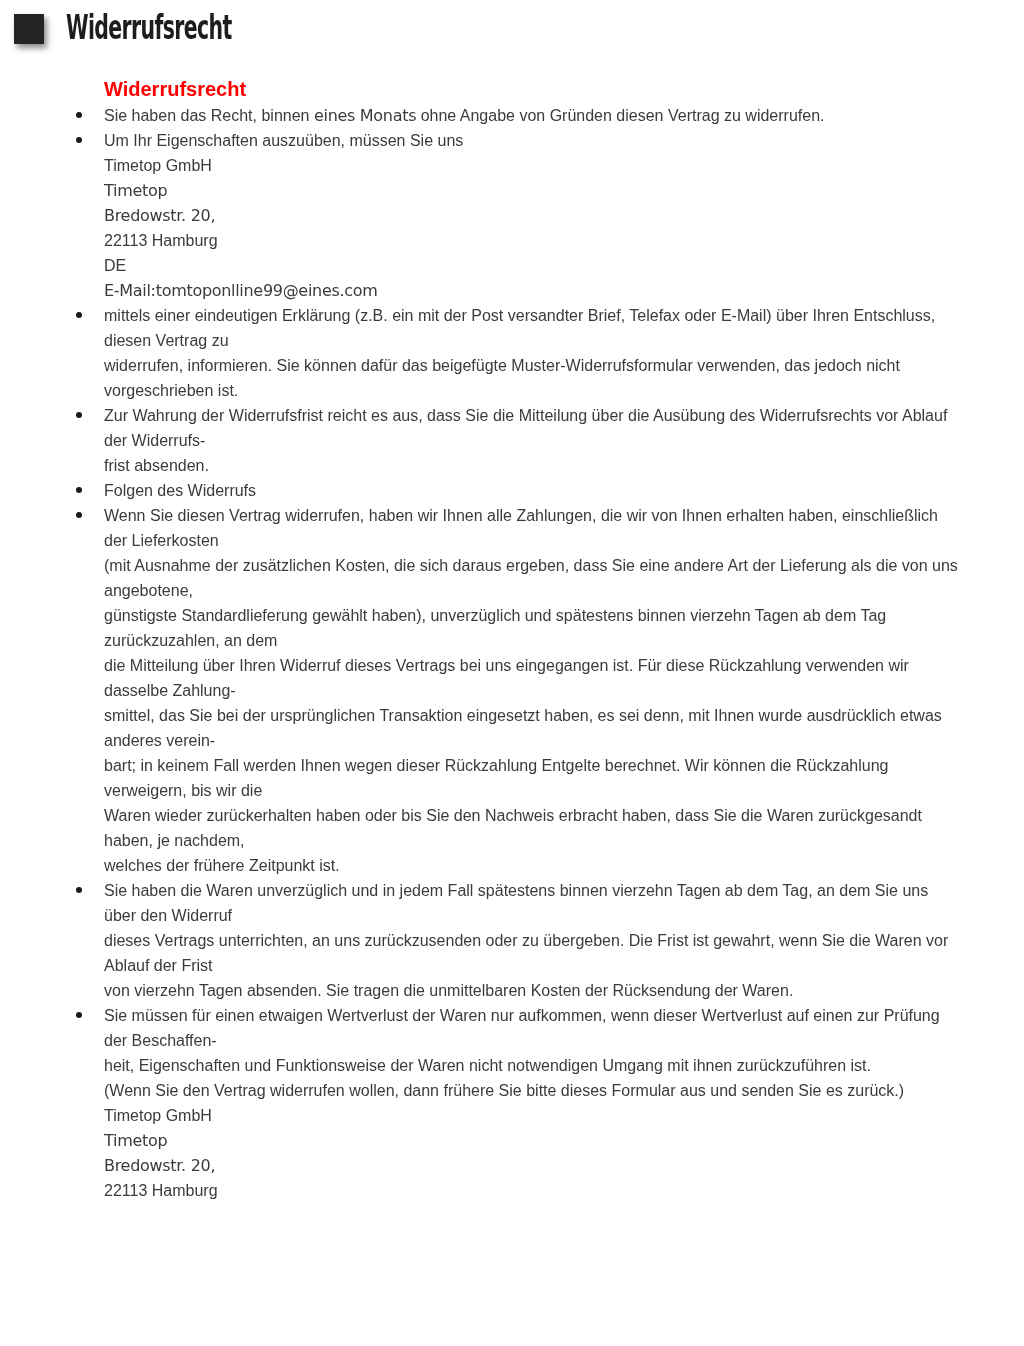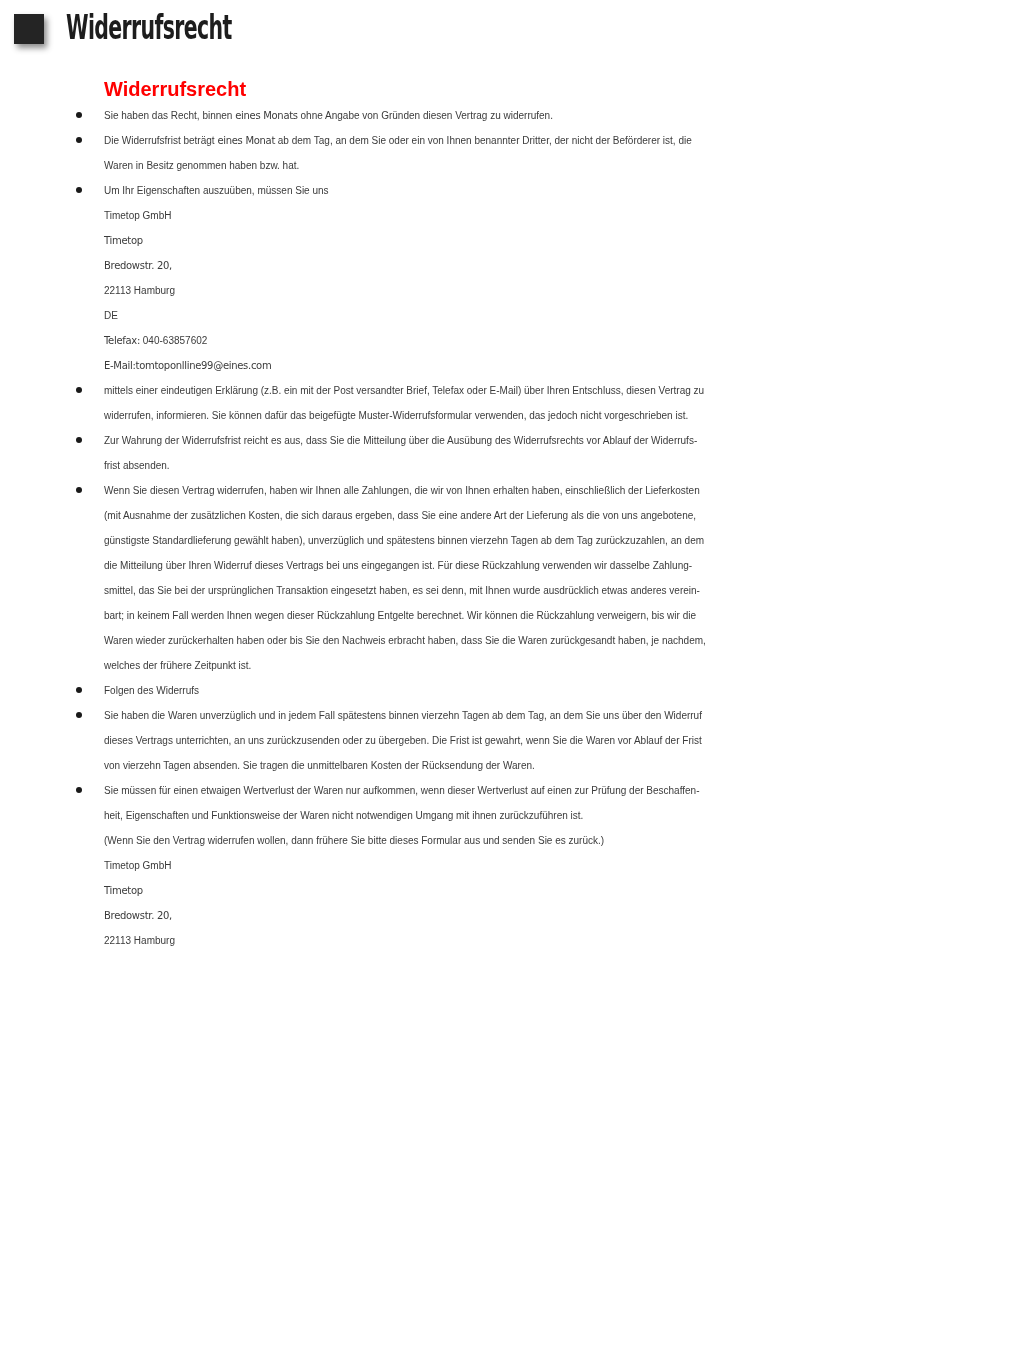--- a/index.html
+++ b/index.html
@@ -49,21 +49,21 @@
   .section-title {
     font-size: 20px;
     font-weight: bold;
     color: #ff0000;
     line-height: 23px;
     margin: 0 0 2px 0;
   }
   .rows { }
   .row {
     position: relative;
-    font-size: 10px;
+    font-size: 16px;
     line-height: 25px;
     min-height: 25px;
   }
   .dot {
     position: absolute;
     left: -28px;
     top: 9px;
     width: 6px;
     height: 6px;
     border-radius: 50%;
@@ -87,72 +87,64 @@
 
 <div class="main">
   <div class="section-title" style="color: rgb(255, 0, 0);">Widerrufsrecht</div>
   <div class="rows">
       <div class="row">
         <span class="dot"></span>
         <div class="row-text"><span>Sie haben das Recht, binnen </span><span class="alt">eines Monats</span><span> ohne Angabe von Gründen diesen Vertrag zu widerrufen.</span></div>
       </div>
       <div class="row">
         <span class="dot"></span>
-        <div class="row-text"><span>Die Widerrufsfrist beträgt </span><span class="alt">eines Monat</span><span> ab dem Tag, an dem Sie oder ein von Ihnen benannter Dritter, der nicht der Beförderer ist, die
-Waren in Besitz genommen haben bzw. hat.</span></div>
-      </div>
-      <div class="row">
-        <span class="dot"></span>
         <div class="row-text"><span>Um Ihr Eigenschaften auszuüben, müssen Sie uns</span></div>
       </div>
       <div class="row">
         <div class="row-text"><span>Timetop GmbH</span></div>
       </div>
       <div class="row">
         <div class="row-text"><span class="alt">Timetop</span></div>
       </div>
       <div class="row">
         <div class="row-text"><span class="alt">Bredowstr. 20,</span></div>
       </div>
       <div class="row">
         <div class="row-text"><span>22113 Hamburg</span></div>
       </div>
       <div class="row">
         <div class="row-text"><span>DE</span></div>
       </div>
       <div class="row">
-        <div class="row-text"><span class="alt">Telefax:</span><span> 040-63857602</span></div>
-      </div>
-      <div class="row">
         <div class="row-text"><span class="alt">E-Mail:tomtoponlline99@eines.com</span></div>
       </div>
       <div class="row">
         <span class="dot"></span>
         <div class="row-text"><span>mittels einer eindeutigen Erklärung (z.B. ein mit der Post versandter Brief, Telefax oder E-Mail) über Ihren Entschluss, diesen Vertrag zu
 widerrufen, informieren. Sie können dafür das beigefügte Muster-Widerrufsformular verwenden, das jedoch nicht vorgeschrieben ist.</span></div>
       </div>
       <div class="row">
         <span class="dot"></span>
         <div class="row-text"><span>Zur Wahrung der Widerrufsfrist reicht es aus, dass Sie die Mitteilung über die Ausübung des Widerrufsrechts vor Ablauf der Widerrufs-
 frist absenden.</span></div>
       </div>
       <div class="row">
         <span class="dot"></span>
+        <div class="row-text"><span>Folgen des Widerrufs</span></div>
+      </div>
+      <div class="row">
+        <span class="dot"></span>
         <div class="row-text"><span>Wenn Sie diesen Vertrag widerrufen, haben wir Ihnen alle Zahlungen, die wir von Ihnen erhalten haben, einschließlich der Lieferkosten
 (mit Ausnahme der zusätzlichen Kosten, die sich daraus ergeben, dass Sie eine andere Art der Lieferung als die von uns angebotene,
 günstigste Standardlieferung gewählt haben), unverzüglich und spätestens binnen vierzehn Tagen ab dem Tag zurückzuzahlen, an dem
 die Mitteilung über Ihren Widerruf dieses Vertrags bei uns eingegangen ist. Für diese Rückzahlung verwenden wir dasselbe Zahlung-
 smittel, das Sie bei der ursprünglichen Transaktion eingesetzt haben, es sei denn, mit Ihnen wurde ausdrücklich etwas anderes verein-
 bart; in keinem Fall werden Ihnen wegen dieser Rückzahlung Entgelte berechnet. Wir können die Rückzahlung verweigern, bis wir die
 Waren wieder zurückerhalten haben oder bis Sie den Nachweis erbracht haben, dass Sie die Waren zurückgesandt haben, je nachdem,
 welches der frühere Zeitpunkt ist.</span></div>
-      </div>
-      <div class="row">
-        <span class="dot"></span>
-        <div class="row-text"><span>Folgen des Widerrufs</span></div>
       </div>
       <div class="row">
         <span class="dot"></span>
         <div class="row-text"><span>Sie haben die Waren unverzüglich und in jedem Fall spätestens binnen vierzehn Tagen ab dem Tag, an dem Sie uns über den Widerruf
 dieses Vertrags unterrichten, an uns zurückzusenden oder zu übergeben. Die Frist ist gewahrt, wenn Sie die Waren vor Ablauf der Frist
 von vierzehn Tagen absenden. Sie tragen die unmittelbaren Kosten der Rücksendung der Waren.</span></div>
       </div>
       <div class="row">
         <span class="dot"></span>
         <div class="row-text"><span>Sie müssen für einen etwaigen Wertverlust der Waren nur aufkommen, wenn dieser Wertverlust auf einen zur Prüfung der Beschaffen-

